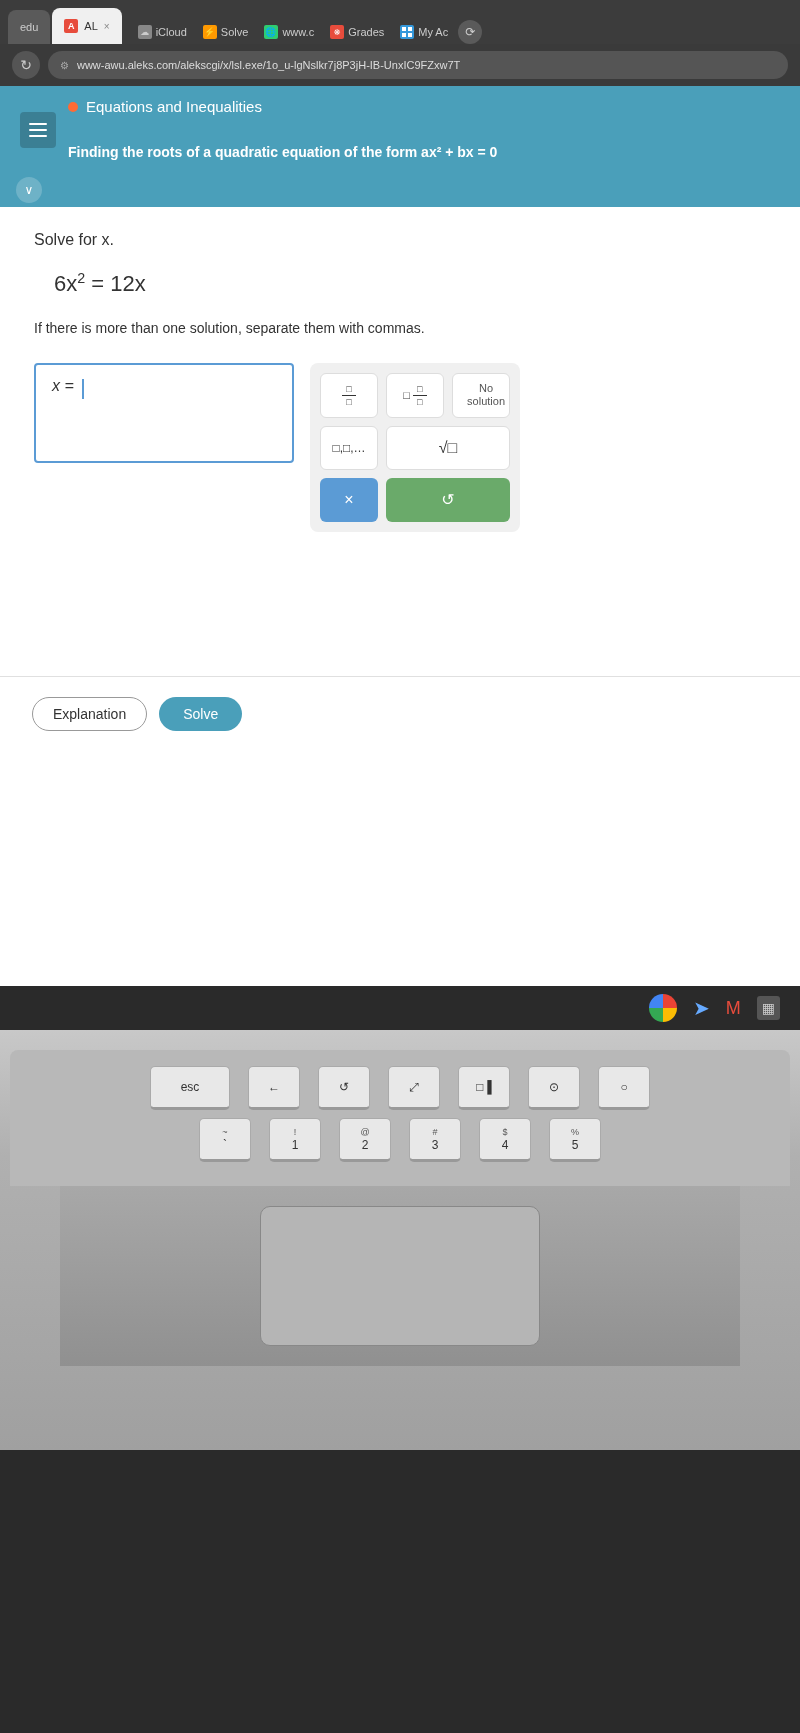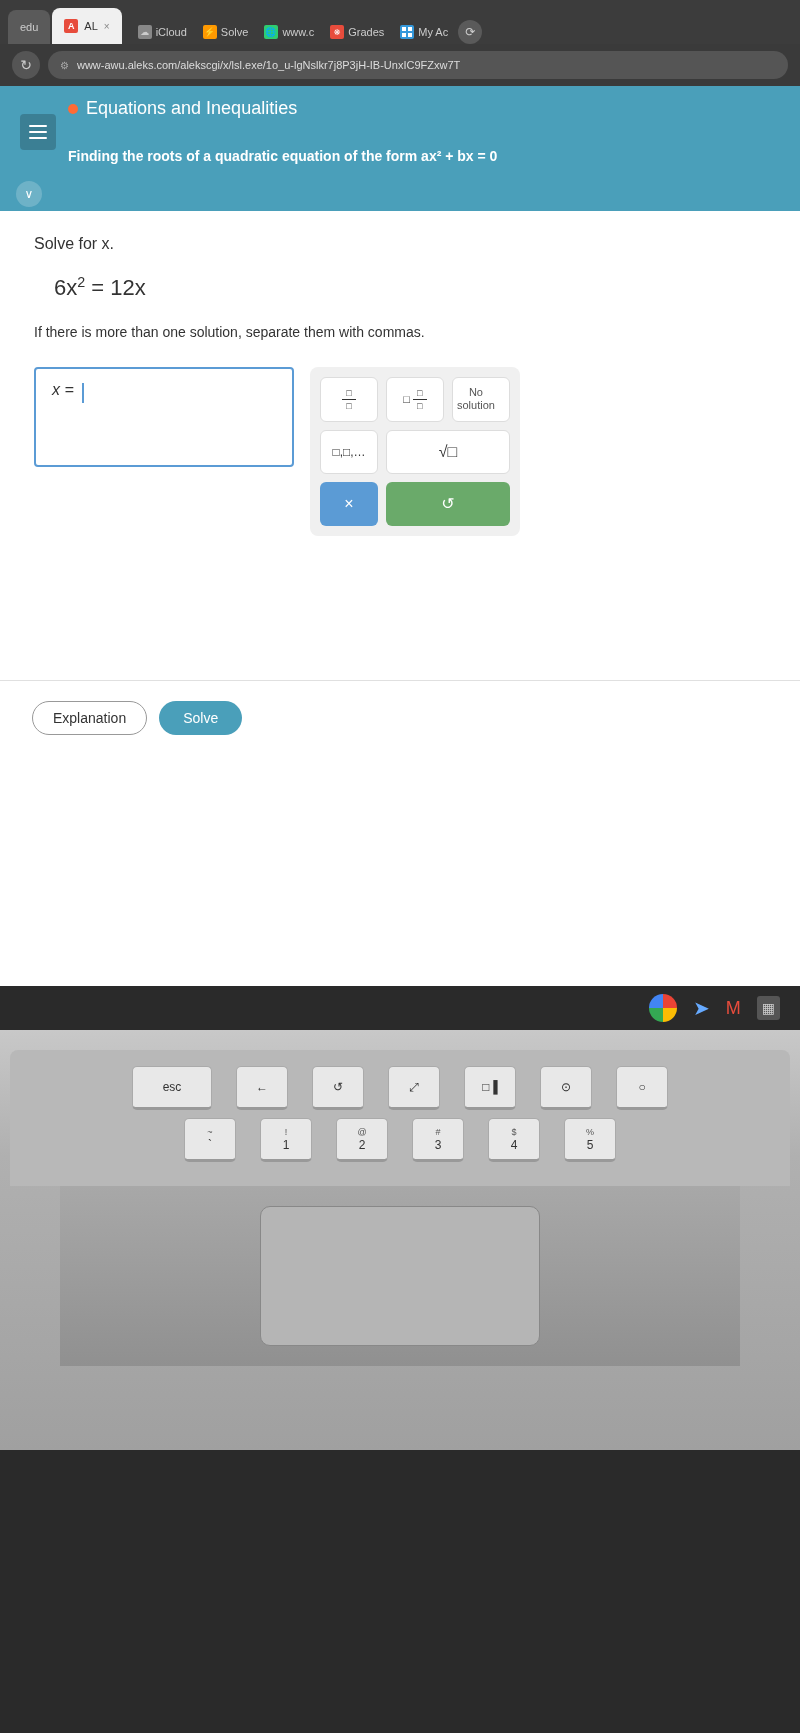--- a/index.html
+++ b/index.html
@@ -152,21 +152,21 @@
     .aleks-header {
       background: #4a9fba;
       padding: 12px 20px;
       color: white;
     }
 
     .aleks-header-top {
       display: flex;
       align-items: center;
       gap: 8px;
-      font-size: 18px;
+      font-size: 15px;
       margin-bottom: 6px;
     }
 
     .aleks-dot {
       width: 10px;
       height: 10px;
       border-radius: 50%;
       background: #ff6b35;
       flex-shrink: 0;
     }
@@ -322,21 +322,21 @@
     }
 
     .math-btn-no-solution {
       background: #fff;
       border: 1px solid #ddd;
       border-radius: 6px;
       padding: 6px 4px;
       cursor: pointer;
       display: flex;
       align-items: center;
-      justify-content: flex-start;
+      justify-content: flex-end;
       font-size: 11px;
       color: #555;
       text-align: center;
       min-height: 44px;
       line-height: 1.2;
     }
 
     .fraction-symbol {
       display: flex;
       flex-direction: column;
@@ -423,21 +423,21 @@
 
     .keyboard-bezel {
       background: #b8b8b8;
       border-radius: 8px 8px 0 0;
       padding: 16px 20px;
       margin: 0 10px;
     }
 
     .keyboard-row {
       display: flex;
-      gap: 24px;
+      gap: 18px;
       margin-bottom: 8px;
       justify-content: center;
     }
 
     .key {
       background: #e8e8e8;
       border: 1px solid #aaa;
       border-bottom: 3px solid #999;
       border-radius: 5px;
       min-width: 52px;

